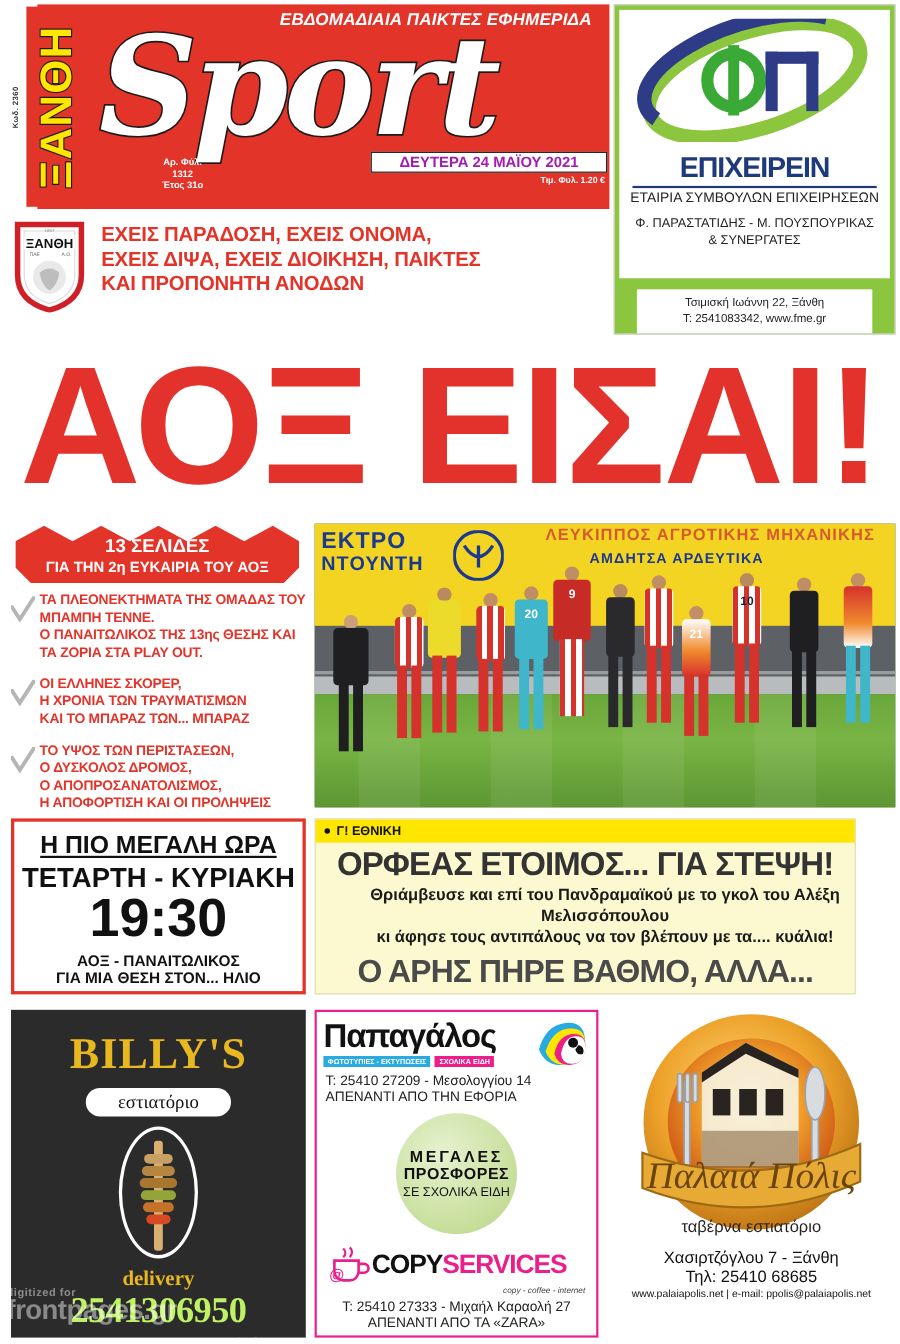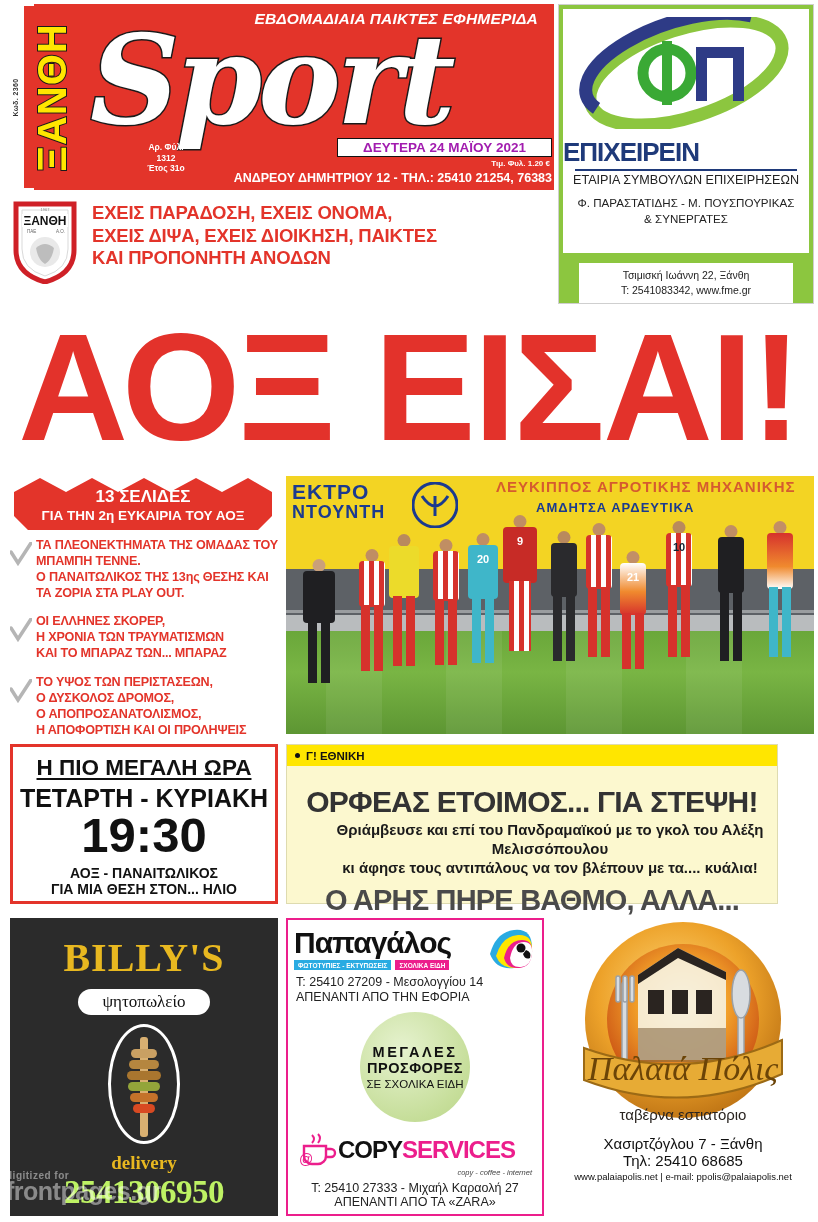--- a/index.html
+++ b/index.html
@@ -71,21 +71,21 @@
 
   
   .ad-epix {
     position:absolute; left:558px; top:4px; width:256px; height:300px;
     background:#8cc63f; border:1px solid #cfcfcf;
     padding:4px;
   }
   .epix-white { background:#fff; height:244px; position:relative; }
   .epix-logo { position:absolute; left:0; right:0; top:8px; height:112px; }
   .epix-name {
-    position:absolute; left:0; right:0; top:128px; text-align:left;
+    position:absolute; left:0; right:0; top:128px; text-align:center;
     font-size:26px; font-weight:bold; color:#1f3a7a; letter-spacing:-1px;
   }
   .epix-rule { position:absolute; left:12px; right:12px; top:160px; height:2px; background:#1f3a7a; }
   .epix-sub {
     position:absolute; left:0; right:0; top:164px; text-align:center;
     font-size:12.6px; color:#222;
   }
   .epix-partners {
     position:absolute; left:0; right:0; top:186px; text-align:center;
     font-size:11.6px; color:#222; line-height:1.35;
@@ -189,21 +189,21 @@
   .news-box {
     position:absolute; left:286px; top:744px; width:492px; height:160px;
     background:#fcf8cf; border:1px solid #dedbb0;
   }
   .news-tag {
     background:#ffe600; height:21px; display:flex; align-items:center;
     padding-left:8px; font-size:11.5px; font-weight:bold; color:#111;
   }
   .news-tag .dot { width:5px; height:5px; border-radius:50%; background:#111; margin-right:6px; }
   .nb-h1 {
-    text-align:center; margin-top:19px; font-size:30px; font-weight:bold;
+    text-align:center; margin-top:3px; font-size:30px; font-weight:bold;
     color:#333333; letter-spacing:-0.8px;
   }
   .nb-s1 {
     text-align:center; margin-top:2px; font-size:15px; font-weight:bold;
     color:#1a1a1a; line-height:1.26; padding:0 8px;margin-left:36px;
   }
   .nb-h2 {
     text-align:center; margin-top:6px; font-size:29px; font-weight:bold;
     color:#4a4a4a; letter-spacing:-0.8px;
   }
@@ -299,21 +299,20 @@
     <div class="sport-word">Sport</div>
 
     <div class="issue-info">
       <div>Αρ. Φύλ.</div>
       <div>1312</div>
       <div>Έτος 31ο</div>
     </div>
 
     <div class="date-box">ΔΕΥΤΕΡΑ 24 ΜΑΪΟΥ 2021</div>
     <div class="price-line">Τιμ. Φυλ. 1.20 €</div>
-    <div class="address-line">ΑΝΔΡΕΟΥ ΔΗΜΗΤΡΙΟΥ 12 - ΤΗΛ.: 25410 21254, 76383</div>
   </div>
 
   <div class="ad-epix">
     <div class="epix-white">
       <div class="epix-logo">
         <svg viewBox="0 0 240 112" width="100%" height="100%">
           <ellipse cx="120" cy="56" rx="100" ry="44" fill="none" stroke="#8cc63f" stroke-width="13" transform="rotate(-18 120 56)"></ellipse>
           <path d="M24 62 A100 44 0 0 1 200 22" fill="none" stroke="#2e3b86" stroke-width="13" transform="rotate(-18 120 56)"></path>
           <circle cx="101" cy="56" r="24" fill="none" stroke="#3aa935" stroke-width="11"></circle>
           <rect x="96" y="24" width="10" height="64" fill="#3aa935"></rect>
@@ -538,21 +537,21 @@
     <div class="nb-h1">ΟΡΦΕΑΣ ΕΤΟΙΜΟΣ... ΓΙΑ ΣΤΕΨΗ!</div>
     <div class="nb-s1">
       <div>Θριάμβευσε και επί του Πανδραμαϊκού με το γκολ του Αλέξη Μελισσόπουλου</div>
       <div>κι άφησε τους αντιπάλους να τον βλέπουν με τα.... κυάλια!</div>
     </div>
     <div class="nb-h2">Ο ΑΡΗΣ ΠΗΡΕ ΒΑΘΜΟ, ΑΛΛΑ...</div>
   </div>
 
   <div class="ad-billys">
     <div class="bl-name">BILLY'S</div>
-    <div class="bl-pill">ψητοπωλείο</div>
+    <div class="bl-pill">εστιατόριο</div>
     <div class="bl-oval">
       <div class="bl-skewer"></div>
       <div class="bl-meat">
         <i style="width:26px;background:#c9a063"></i>
         <i style="width:30px;background:#b5863f"></i>
         <i style="width:34px;background:#a9762f"></i>
         <i style="width:32px;background:#93a53a"></i>
         <i style="width:28px;background:#c4722a"></i>
         <i style="width:22px;background:#d84a22"></i>
       </div>

